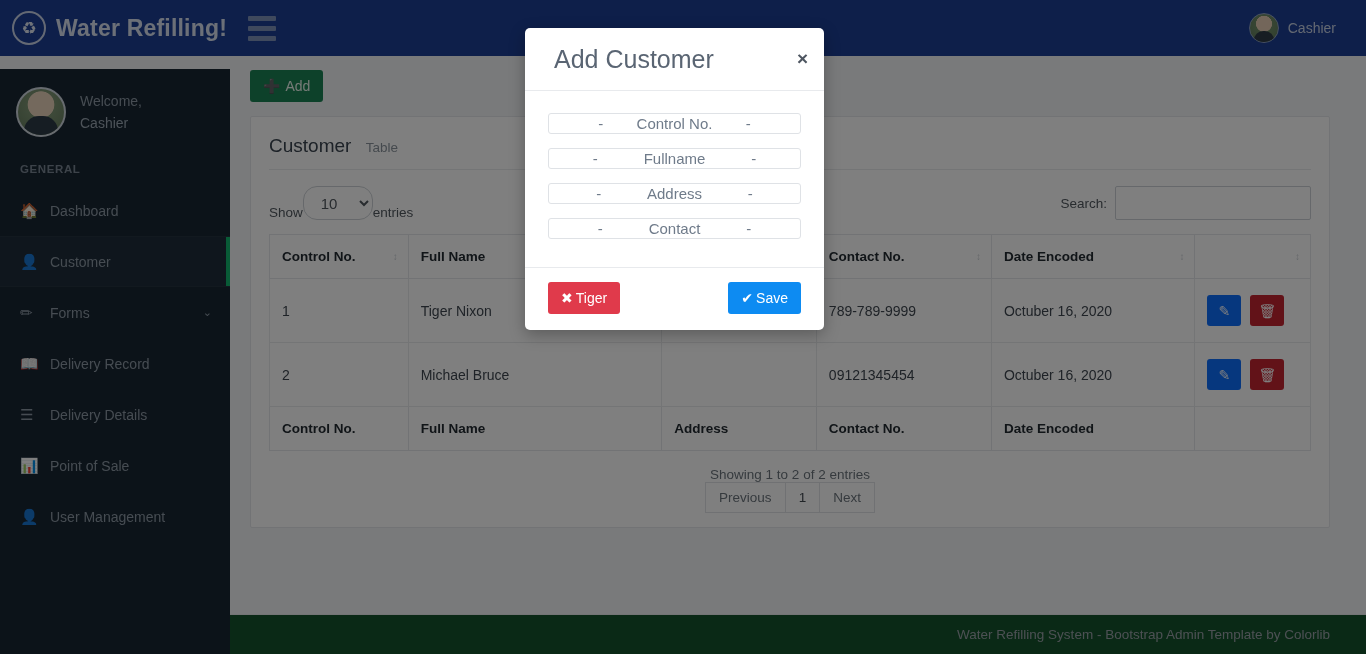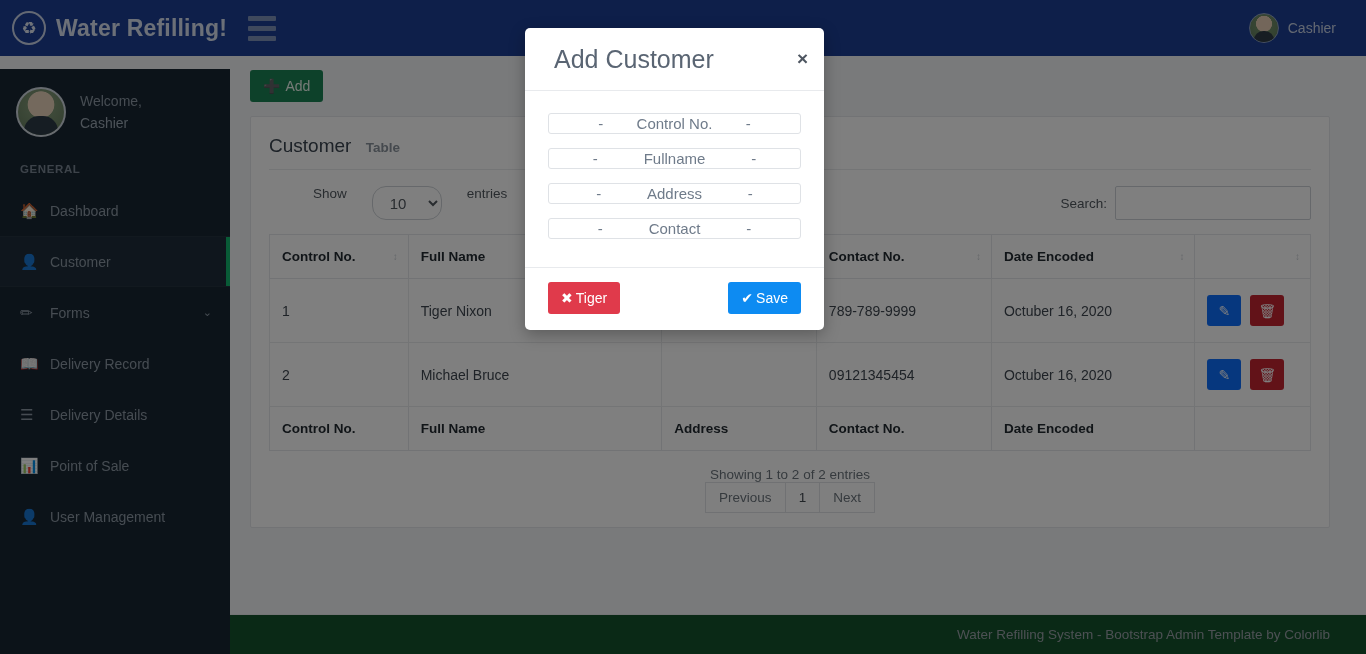--- a/index.html
+++ b/index.html
@@ -69,24 +69,24 @@
   .toolbar { padding: 14px 18px 0 20px; }
   .btn-add {
     display: inline-flex; align-items: center; gap: 5px; background: #1b8354; color: #eaf5ef;
     border: none; border-radius: 3px; font-size: 14px; padding: 8px 13px; cursor: pointer;
   }
   .card {
     margin: 14px 36px 0 20px; background: #fff; border: 1px solid #e4e7ea; border-radius: 2px;
     padding: 16px 18px 14px 18px;
   }
   .card-title { font-size: 19px; color: #3b4550; padding: 2px 0 12px 0; }
-  .card-title small { font-size: 13.5px; color: #8a939c; margin-left: 9px; font-weight: bold; }
+  .card-title small { font-size: 13.5px; color: #8a939c; margin-left: 9px; }
   .card-sep { border-top: 1px solid #e8eaed; margin: 0 0 16px 0; }
   .dt-head { display: flex; align-items: center; justify-content: space-between; margin-bottom: 14px; }
-  .dt-len { font-size: 13.5px; color: #51585f; display: flex; align-items: flex-start; gap: 25px; margin-left: 44px; }
+  .dt-len { font-size: 13.5px; color: #51585f; display: flex; align-items: flex-end; gap: 0; }
   .dt-len select {
     width: 70px; height: 34px; font-size: 15px; padding-left: 13px;
     border: 1px solid #ccd1d6; border-radius: 14px; background: #fff; color: #51585f;
     font-family: "Liberation Sans", sans-serif;
   }
   .dt-search { font-size: 13.5px; color: #51585f; display: flex; align-items: center; gap: 8px; }
   .dt-search input {
     width: 196px; height: 34px; border: 1px solid #ccd1d6; border-radius: 2px;
     padding: 0 8px; font-size: 14px; font-family: "Liberation Sans", sans-serif;
   }

